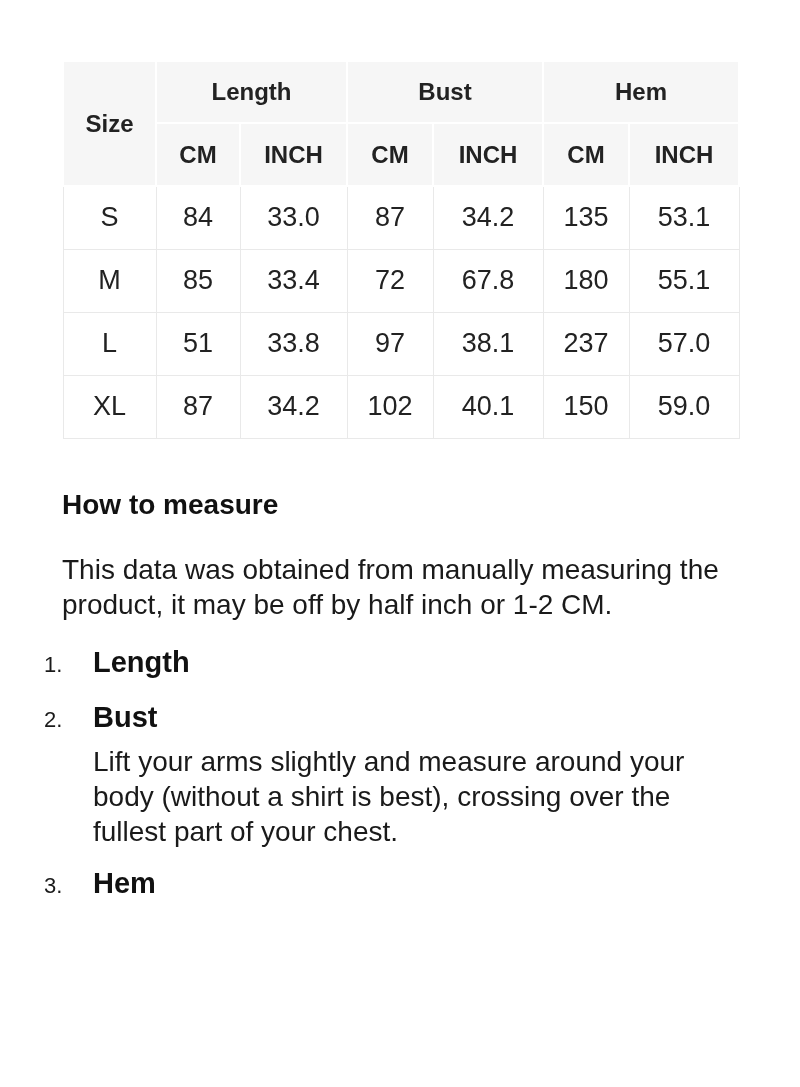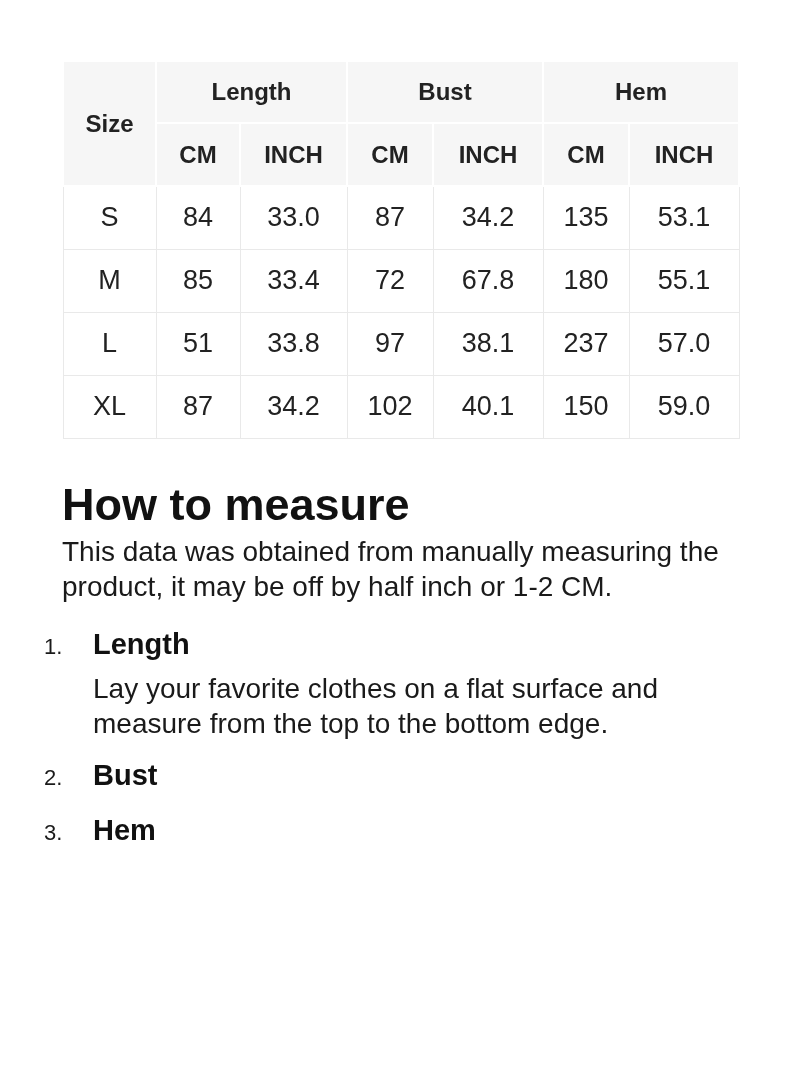--- a/index.html
+++ b/index.html
@@ -45,27 +45,27 @@
     background: #ffffff;
     border: 1px solid #e9e9e9;
     font-size: 27px;
     font-weight: 400;
     color: #222222;
   }
 
   
   h2.htm-title {
     margin: 46px 0 0 0;
-    font-size: 45px;
+    font-size: 28px;
     line-height: 40px;
     font-weight: 700;
     color: #111111;
   }
   p.intro {
-    margin: 9px 0 0 0;
+    margin: 27px 0 0 0;
     font-size: 28px;
     line-height: 35px;
     width: 676px;
   }
   ol.steps {
     list-style: none;
     margin: 22px 0 0 -18px; 
     padding: 0;
   }
   li.step { margin: 0 0 16px 0; }
@@ -166,27 +166,27 @@
   <h2 class="htm-title">How to measure</h2>
 
   <p class="intro">This data was obtained from manually measuring the product, it may be off by half inch or 1-2 CM.</p>
 
   <ol class="steps">
     <li class="step">
       <div class="step-head">
         <span class="step-num">1.</span>
         <span class="step-title">Length</span>
       </div>
-      <p class="step-desc">Lay your favorite clothes on a flat surface and measure from the top to the bottom edge.</p>
     </li>
     <li class="step">
       <div class="step-head">
         <span class="step-num">2.</span>
         <span class="step-title">Bust</span>
       </div>
+      <p class="step-desc">Lift your arms slightly and measure around your body (without a shirt is best), crossing over the fullest part of your chest.</p>
     </li>
     <li class="step">
       <div class="step-head">
         <span class="step-num">3.</span>
         <span class="step-title">Hem</span>
       </div>
     </li>
   </ol>
 
 </div>

